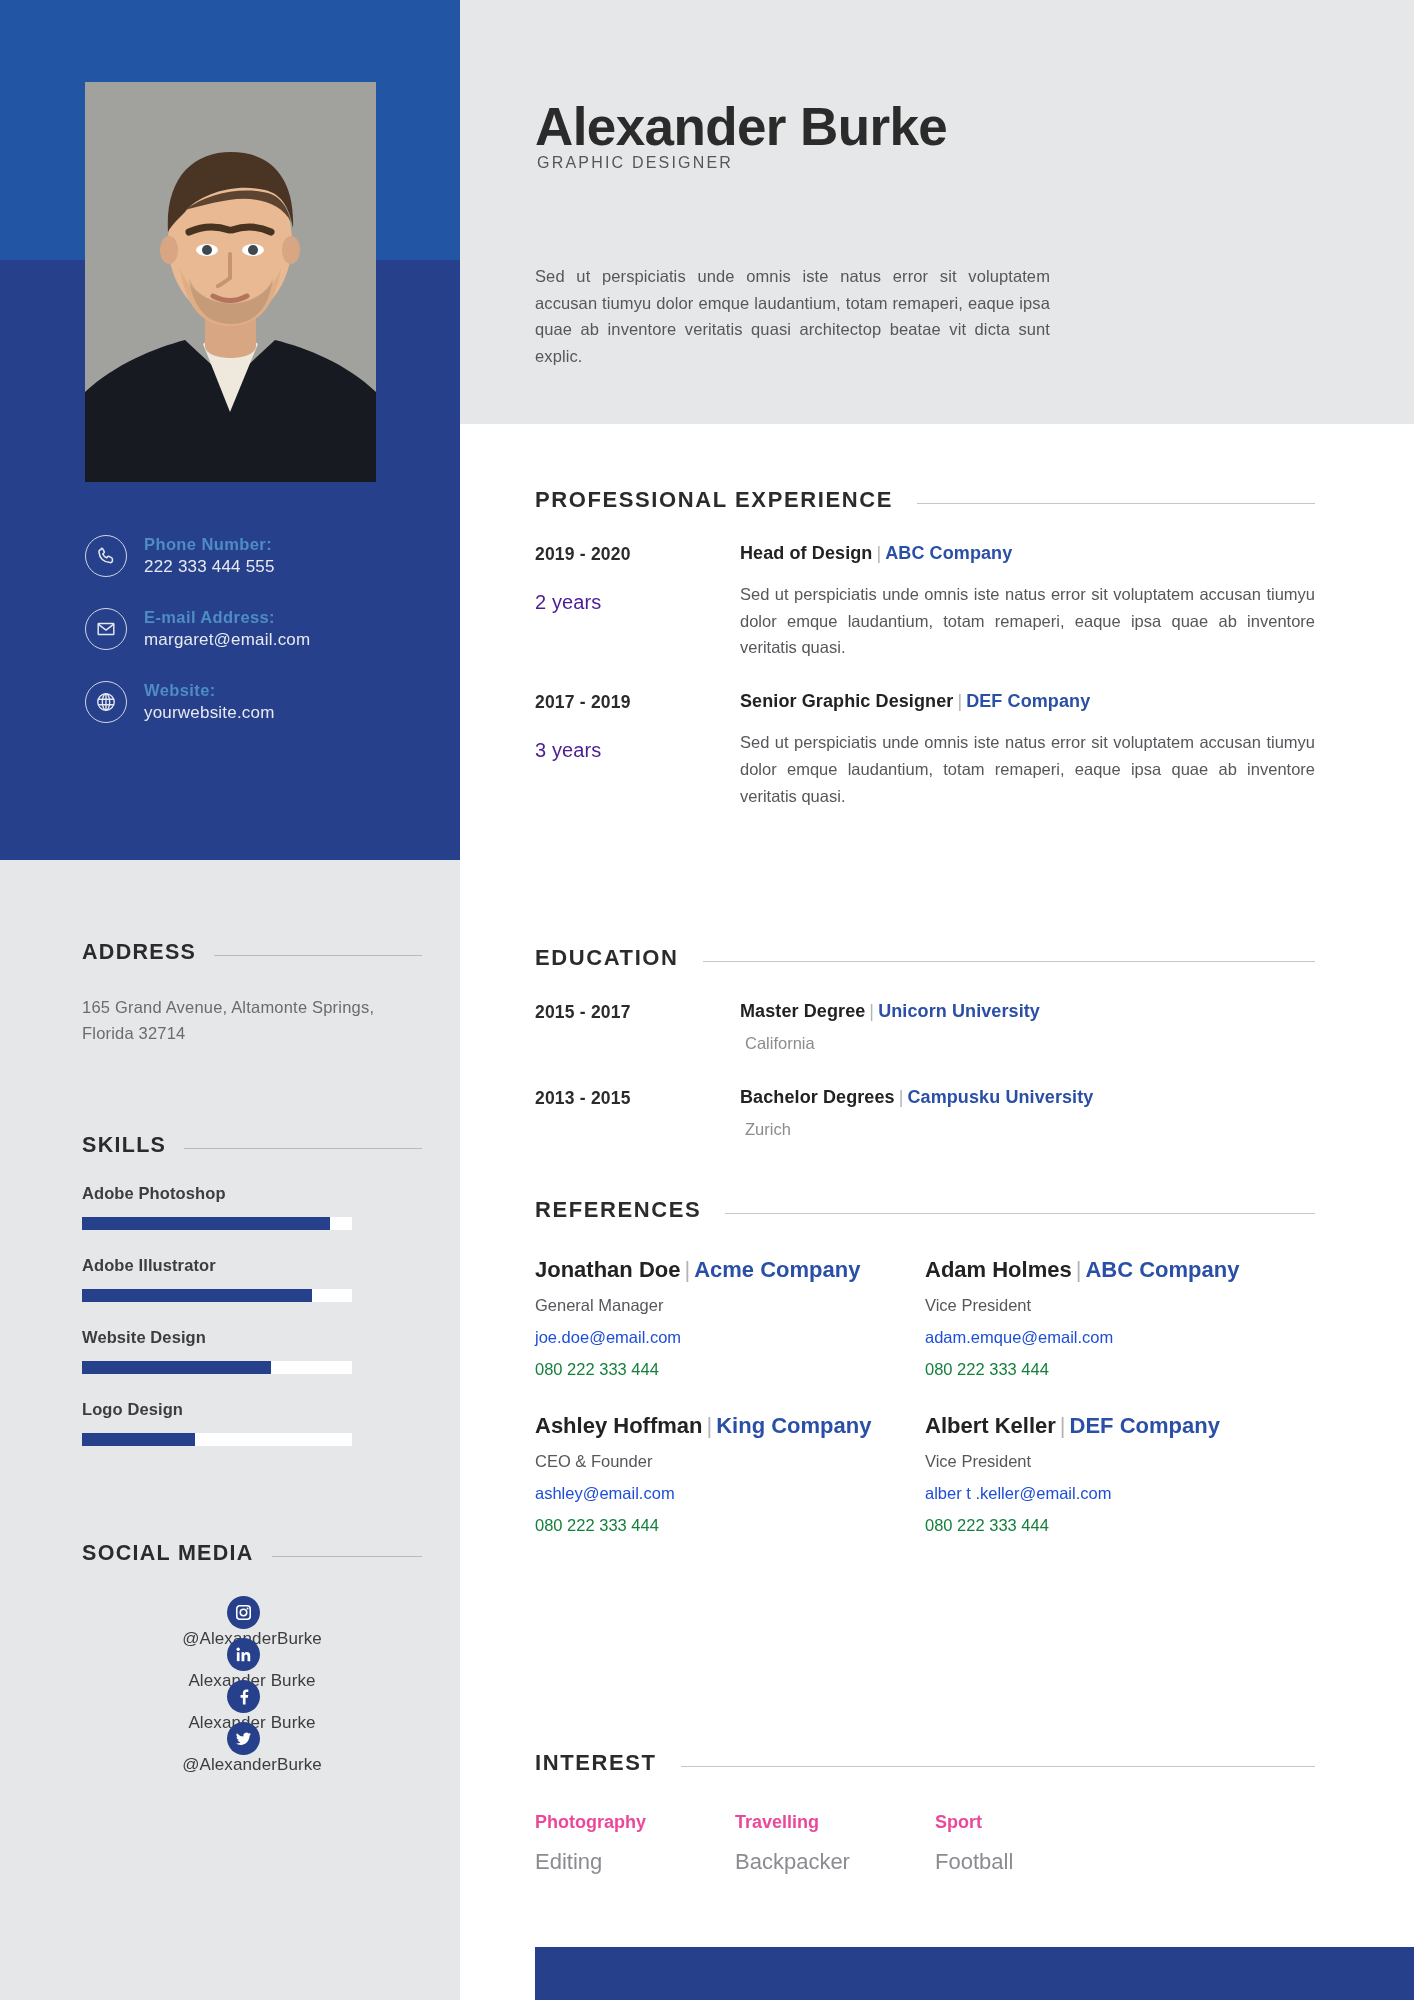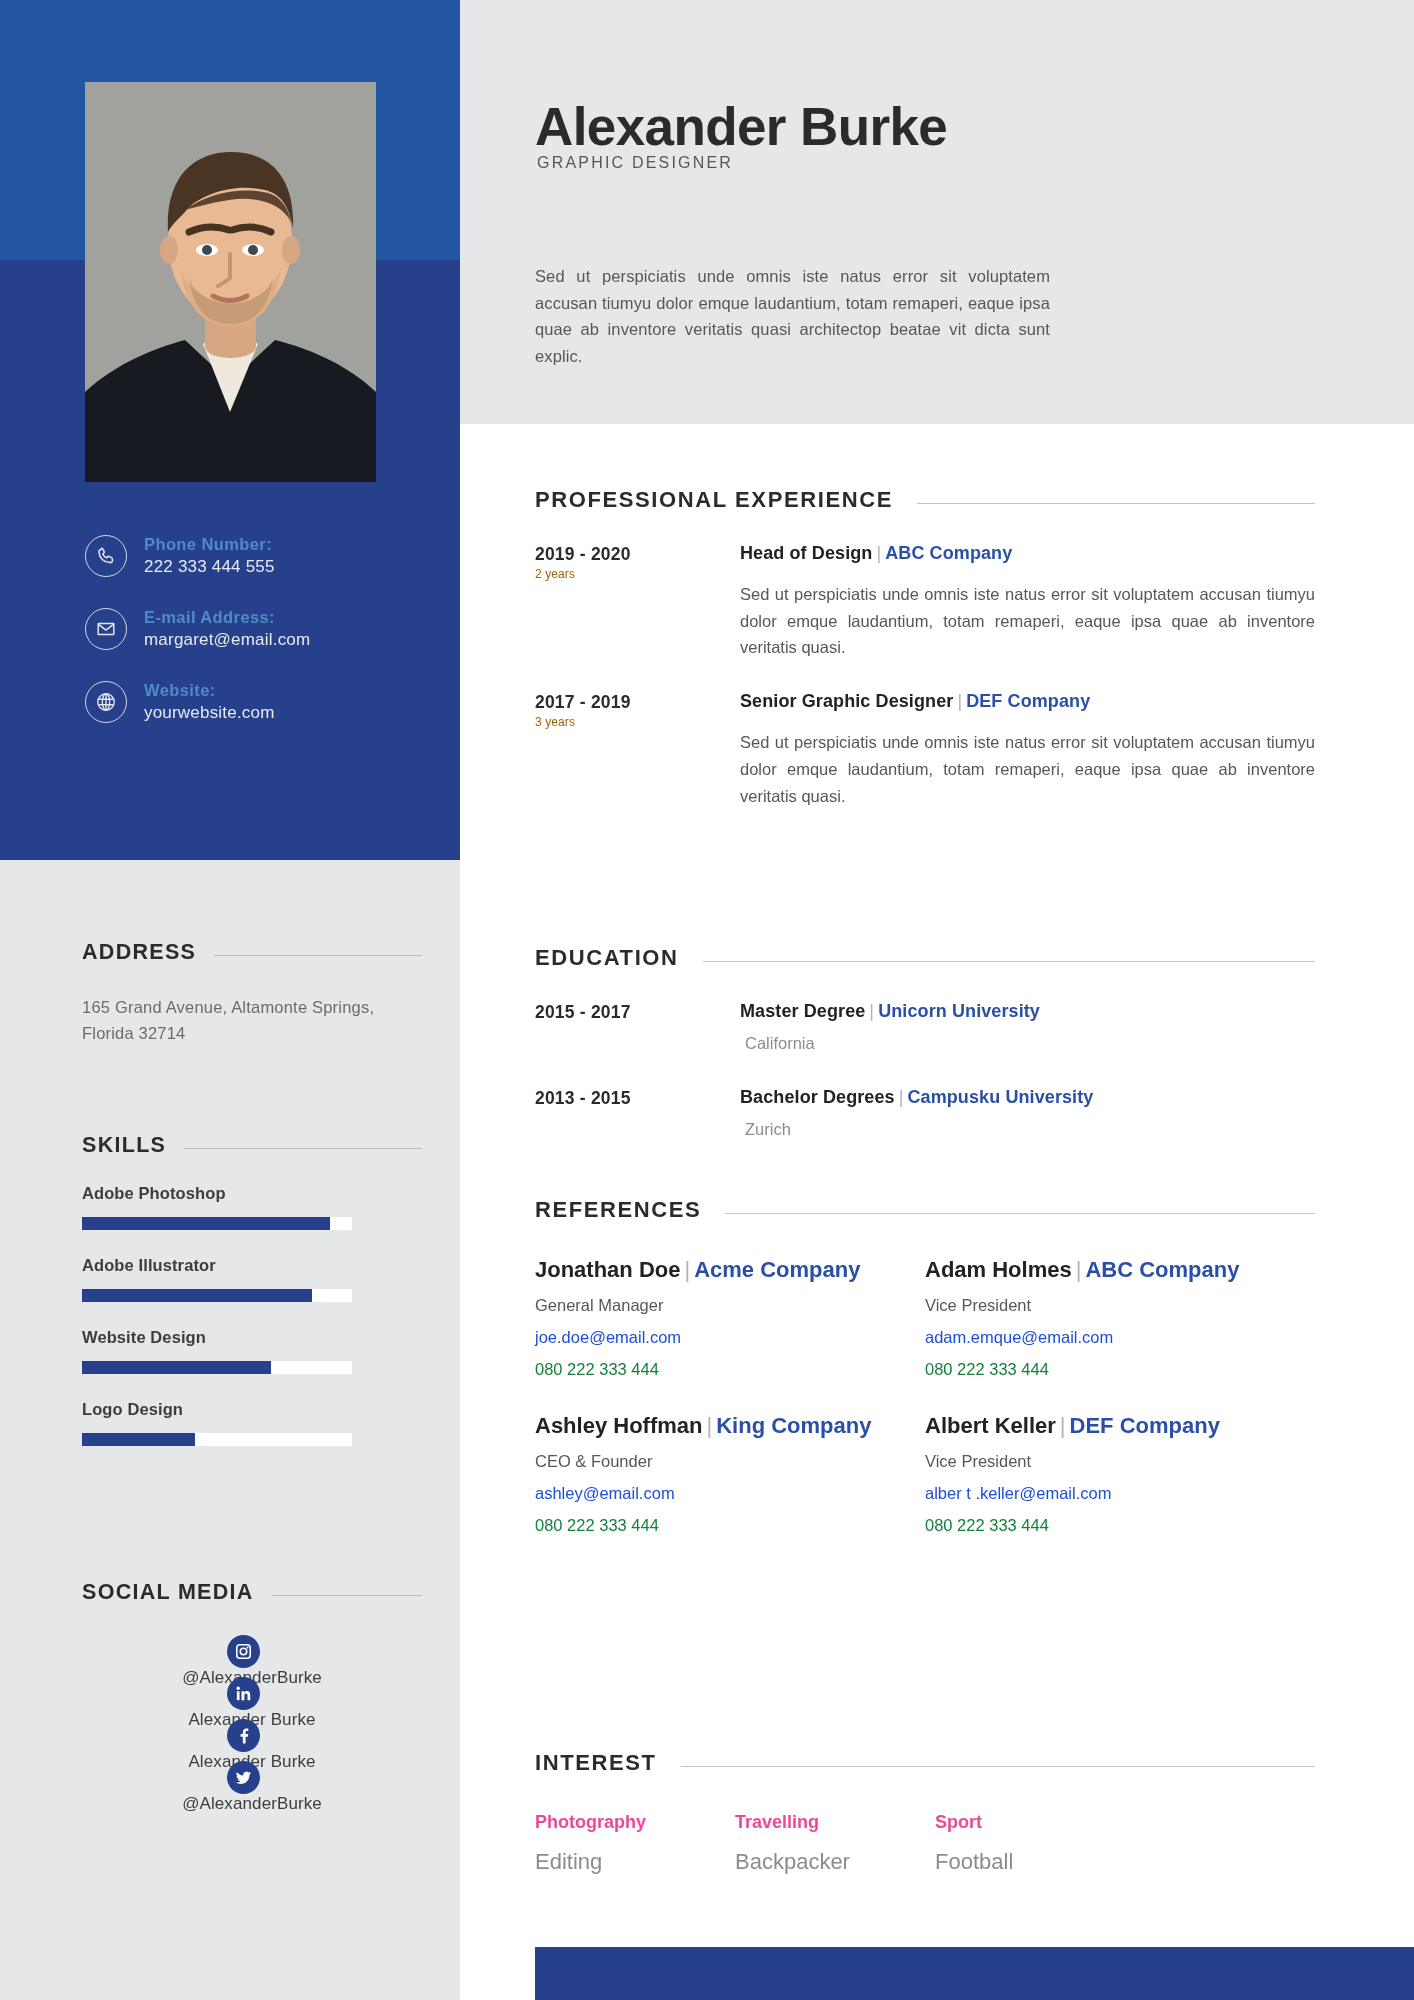--- a/index.html
+++ b/index.html
@@ -89,21 +89,21 @@
 
   .rsec { position:absolute; left:535px; width:780px; }
   .rsec-head { display:flex; align-items:center; }
   .rsec-title { font-size:22px; font-weight:700; color:#2b2b2b; letter-spacing:1.6px; white-space:nowrap; }
   .rsec-rule { flex:1; height:1px; background:#c4c6c9; margin-left:24px; margin-top:7px; }
 
   
   .entry { display:flex; margin-top:30px; }
   .entry-left { width:205px; flex:0 0 205px; padding-top:1px; }
   .entry-years { font-size:17.5px; font-weight:700; color:#2b2b2b; letter-spacing:.2px; }
-  .entry-dur { font-size:12px; color:#a16207; margin-top:2px; letter-spacing:.1px; }
+  .entry-dur { font-size:20px; color:#4c1d95; margin-top:26px; letter-spacing:.1px; }
   .entry-right { flex:1; }
   .entry-title { font-size:18px; font-weight:700; color:#222; letter-spacing:.1px; }
   .entry-title .sep { color:#b2b4b8; font-weight:400; margin:0 4px; }
   .entry-title .org { color:#2a4fa6; }
   .entry-desc { margin-top:17px; font-size:16.5px; color:#55575b; line-height:1.62; text-align:justify; }
   .entry-sub { margin-top:12px; font-size:16.5px; color:#8a8c90; padding-left:5px; }
 
   
   .refs { display:flex; flex-wrap:wrap; }
   .ref { width:50%; margin-top:34px; }
@@ -248,21 +248,21 @@
     </div>
 
     <div class="skill">
       <div class="skill-name">Logo Design</div>
       <div class="skill-track">
         <div class="skill-fill" style="width: 42%;"></div>
       </div>
     </div>
   </div>
 
-  <div class="lsec" style="top:1580px;">
+  <div class="lsec" style="top:1541px;">
     <div class="lsec-head">
       <div class="lsec-title">SOCIAL MEDIA</div>
       <div class="lsec-rule"></div>
     </div>
 
     <div class="social">
 
       <div class="social-row">
         <div class="social-ic">
           <svg viewBox="0 0 24 24">

